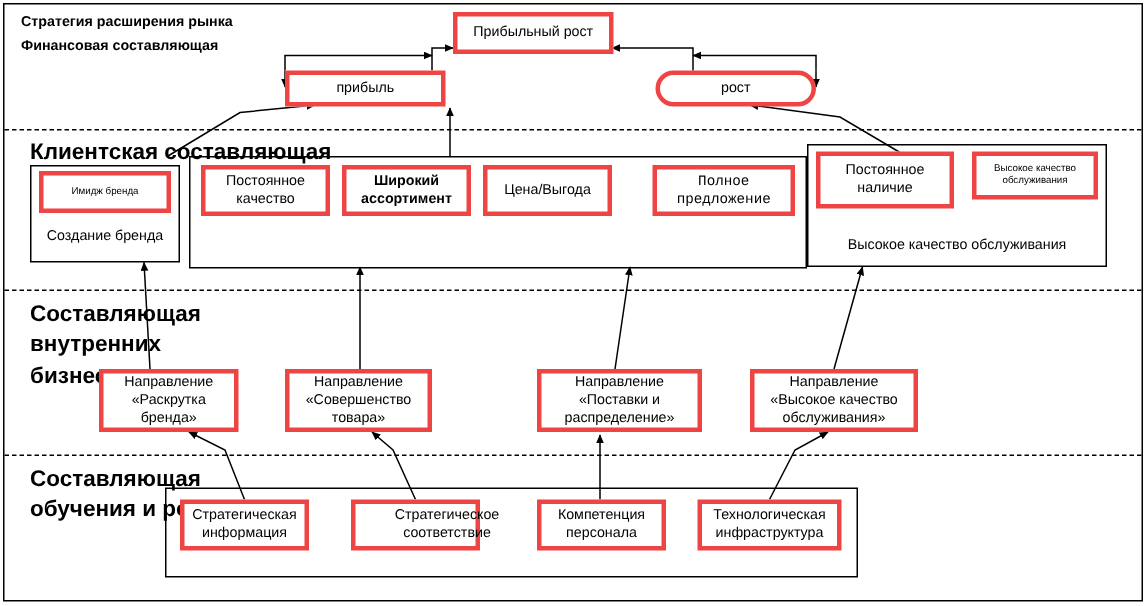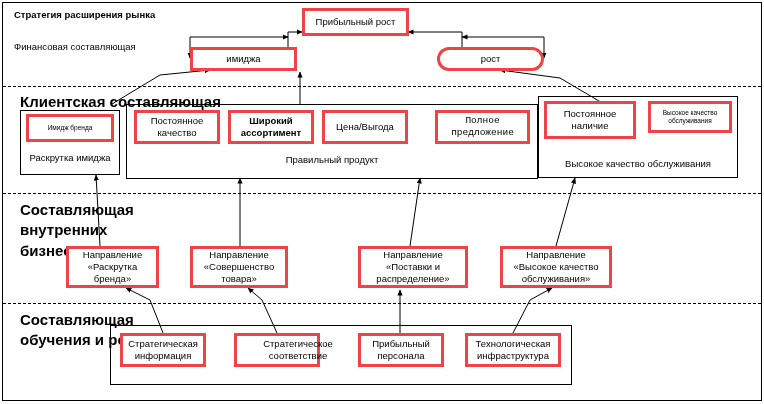--- a/index.html
+++ b/index.html
@@ -93,21 +93,21 @@
 
 <div id="canvas">
 
   <div class="frame"></div>
 
   <div class="hline" style="left:3px; top:86px; width:758px;"></div>
   <div class="hline" style="left:3px; top:193px; width:758px;"></div>
   <div class="hline" style="left:3px; top:303px; width:758px;"></div>
 
   <div class="title" style="left:14px; top:8px;">Стратегия расширения рынка</div>
-  <div class="title" style="left:14px; top:40px; font-weight:normal;">Финансовая  составляющая</div>
+  <div class="title" style="left:14px; top:24px; font-weight:bold;">Финансовая  составляющая</div>
 
   <div class="band-label" style="left:20px; top:92px;">Клиентская составляющая</div>
   <div class="band-label" style="left:20px; top:200px;">Составляющая
 внутренних
 бизнес процессов</div>
   <div class="band-label" style="left:20px; top:310px;">Составляющая
 обучения и роста</div>
 
   <svg class="arrows">
     <defs>
@@ -141,33 +141,32 @@
       <path d="M556,246 L575,178"></path>
 
       <path d="M163,333 L150,300 L126,288"></path>
       <path d="M277,333 L262,300 L248,288"></path>
       <path d="M400,333 L400,290"></path>
       <path d="M513,333 L530,300 L552,288"></path>
     </g>
   </svg>
 
   <div class="box" style="left:302px; top:8px; width:107px; height:28px;">Прибыльный рост</div>
-  <div class="box" style="left:190px; top:47px; width:107px; height:24px;">имиджа</div>
+  <div class="box" style="left:190px; top:47px; width:107px; height:24px;">прибыль</div>
   <div class="box" style="left:437px; top:47px; width:107px; height:24px;border-radius:12px;">рост</div>
 
   <div class="group" style="left:126px; top:104px; width:412px; height:75px;"></div>
-  <div class="group-label" style="left:126px; top:154px; width:412px;">Правильный продукт</div>
 
   <div class="group" style="left:538px; top:96px; width:200px; height:82px;"></div>
   <div class="group-label" style="left:538px; top:158px; width:200px;">Высокое качество обслуживания</div>
 
   <div class="group" style="left:20px; top:110px; width:100px; height:65px;"></div>
 
   <div class="box small" style="left:26px; top:114px; width:88px; height:28px;">Имидж бренда</div>
-  <div class="group-label" style="left:20px; top:152px; width:100px;">Раскрутка имиджа</div>
+  <div class="group-label" style="left:20px; top:152px; width:100px;">Создание бренда</div>
 
   <div class="box" style="left:134px; top:110px; width:86px; height:34px;">Постоянное
 качество</div>
   <div class="box" style="left:228px; top:110px; width:86px; height:34px;font-weight:bold;">Широкий
 ассортимент</div>
   <div class="box" style="left:322px; top:110px; width:86px; height:34px;">Цена/Выгода</div>
   <div class="box" style="left:435px; top:110px; width:95px; height:34px;font-family:Liberation Mono, monospace;">Полное
 предложение</div>
 
   <div class="box" style="left:544px; top:101px; width:92px; height:38px;">Постоянное
@@ -186,18 +185,18 @@
 распределение»</div>
   <div class="box" style="left:500px; top:246px; width:112px; height:42px;">Направление
 «Высокое качество
 обслуживания»</div>
 
   <div class="group" style="left:110px; top:325px; width:462px; height:60px;"></div>
   <div class="box" style="left:120px; top:333px; width:86px; height:34px;">Стратегическая
 информация</div>
   <div class="box" style="left:234px; top:333px; width:86px; height:34px;padding-left:44px;">Стратегическое
 соответствие</div>
-  <div class="box" style="left:358px; top:333px; width:86px; height:34px;">Прибыльный
+  <div class="box" style="left:358px; top:333px; width:86px; height:34px;">Компетенция
 персонала</div>
   <div class="box" style="left:465px; top:333px; width:96px; height:34px;text-align:center;">Технологическая
 инфраструктура</div>
 
 </div>
 
 </body></html>

